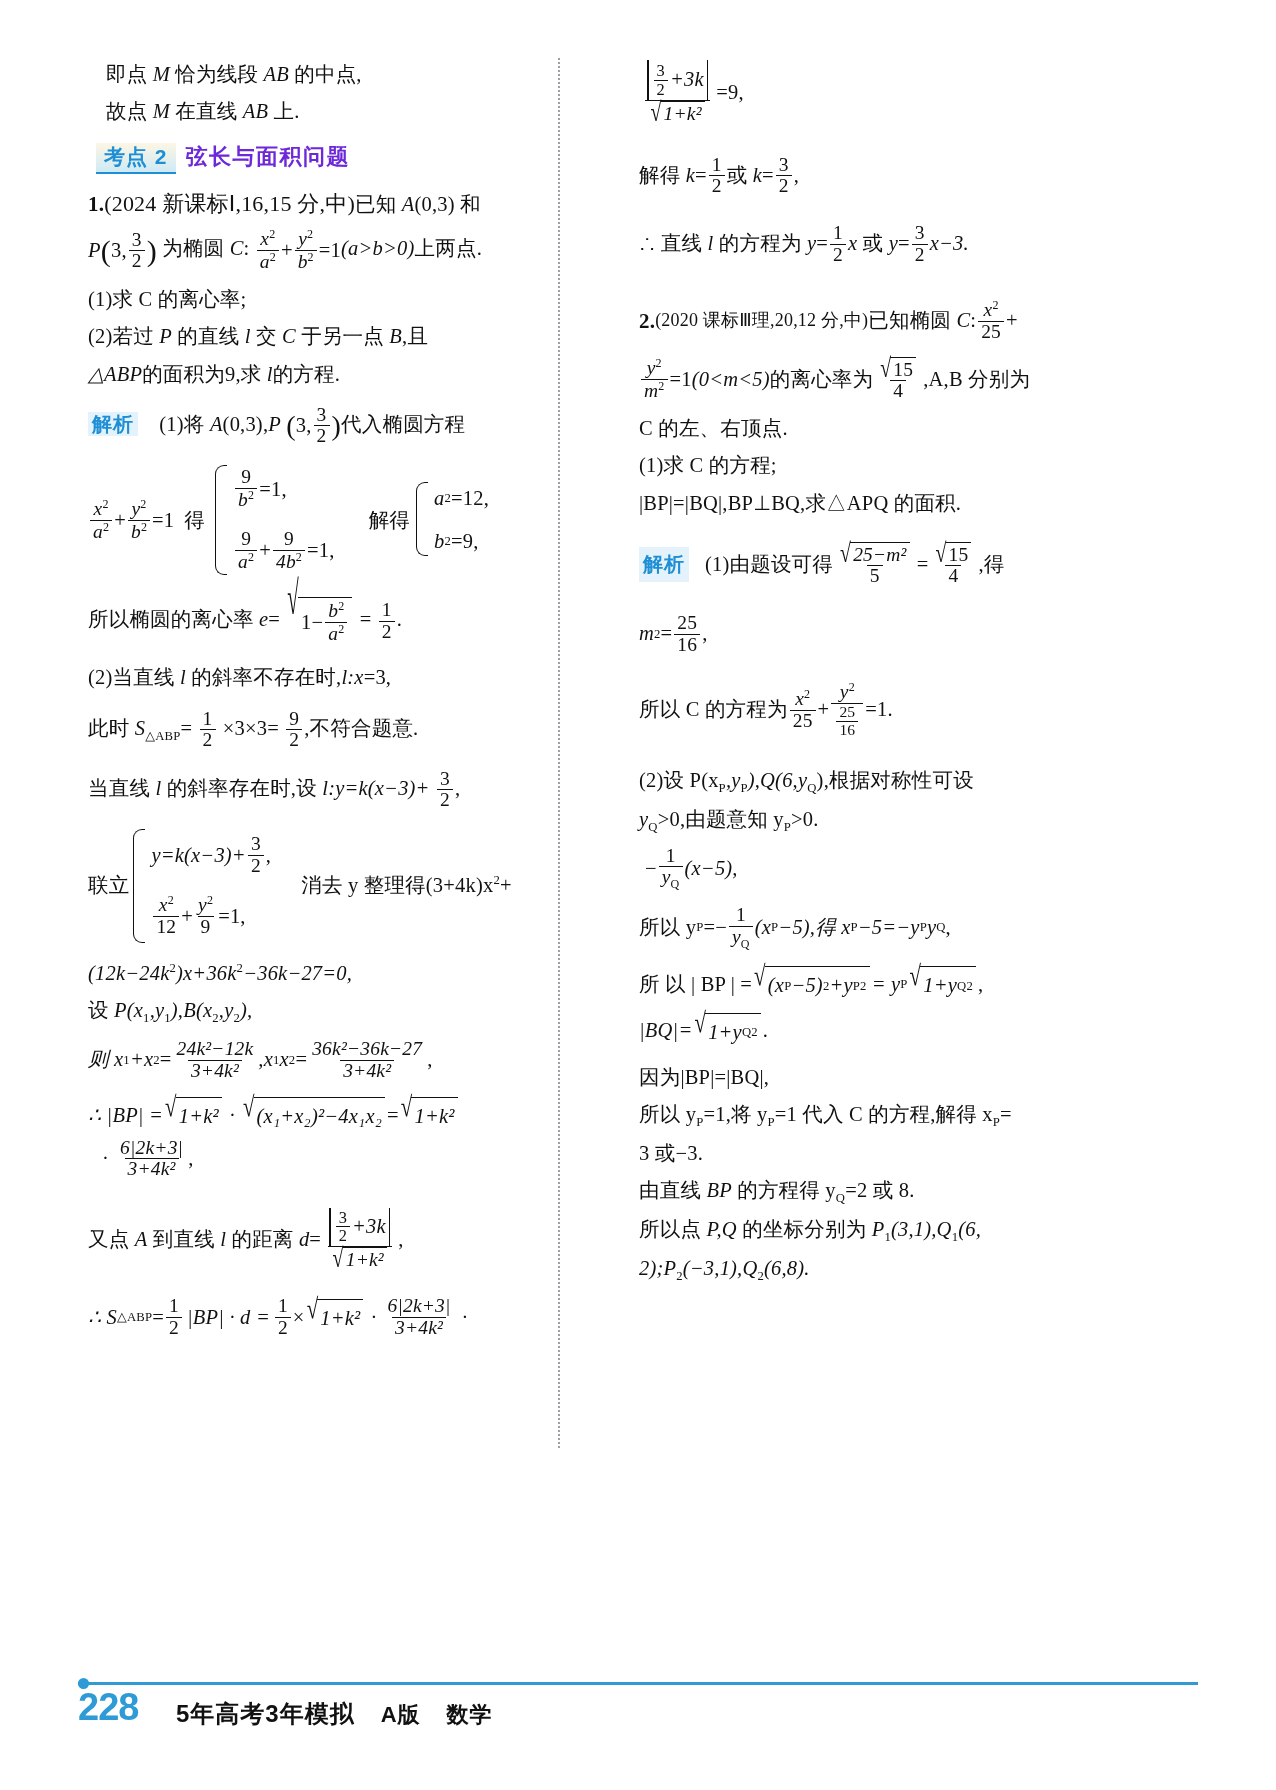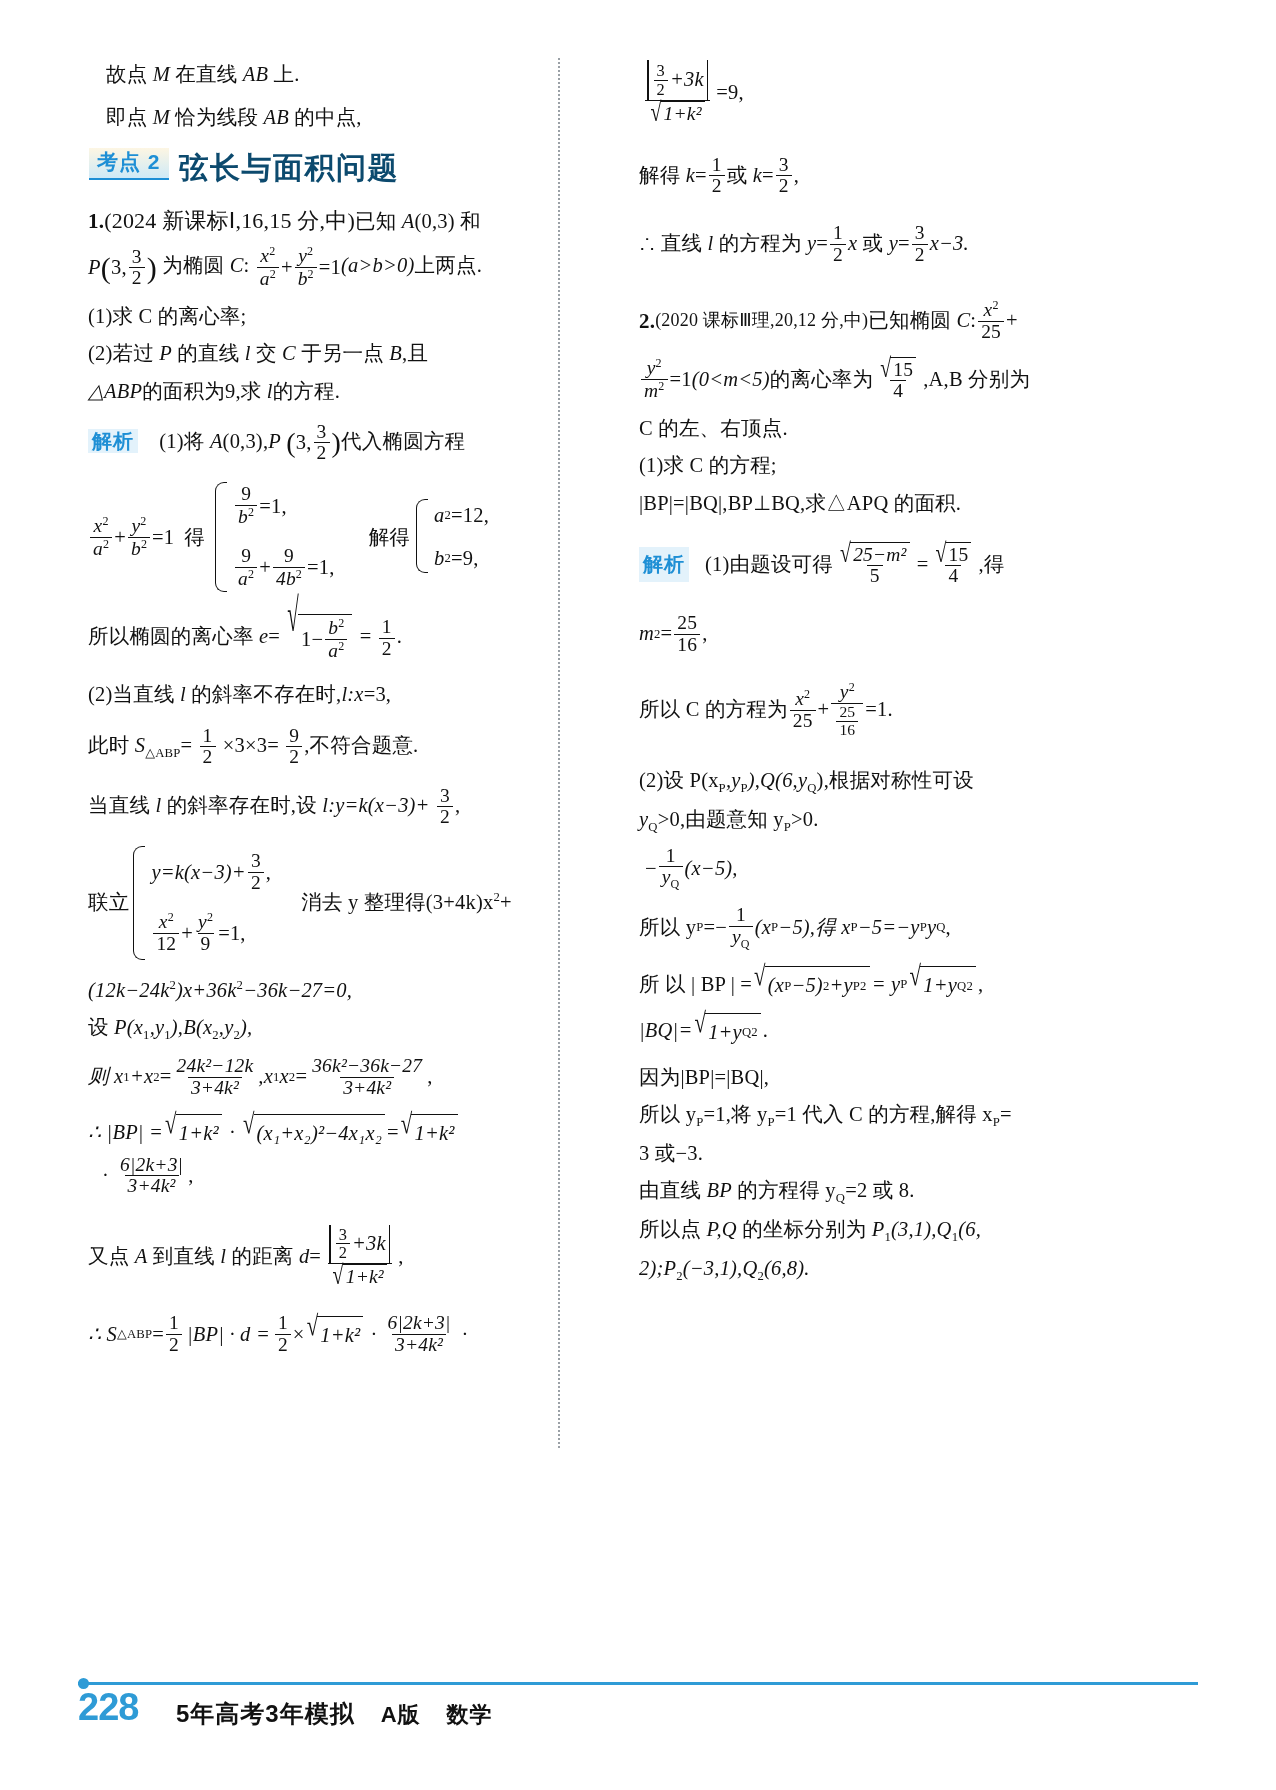--- a/index.html
+++ b/index.html
@@ -40,41 +40,41 @@
     display:block;
   }
   .line.indent{text-indent:0;padding-left:18px;}
   .tight{margin-bottom:1px;}
   .gap{margin-bottom:10px;}
 
   i, .mi{font-family:"Liberation Serif", serif;font-style:italic;}
 
   
   .kaodian-wrap{
-    margin:14px 0 12px 1px;
-    display:flex;align-items:flex-start;gap:10px;
+    margin:14px 0 12px 8px;
+    display:flex;align-items:flex-end;gap:10px;
   }
   .kaodian-tag{
     position:relative;
     display:inline-block;
     font-family:"Liberation Sans", sans-serif;
     font-weight:bold;
     font-size:21px;
     color:#1e8fd5;
     background:linear-gradient(180deg,#fdf6e3 0%,#cfeaf7 100%);
     padding:2px 8px 3px 8px;
     line-height:1.18;
     border-bottom:2.5px solid #1e8fd5;
     letter-spacing:1px;
   }
   .kaodian-title{
     font-family:"Liberation Sans", sans-serif;
     font-weight:bold;
-    font-size:30px;
-    color:#0c4a6e;
+    font-size:22px;
+    color:#6d28d9;
     letter-spacing:1.5px;
     padding-bottom:2px;
   }
 
   
   .jiexi{
     font-family:"Liberation Sans", sans-serif;
     font-weight:bold;
     font-size:20px;
     color:#1e8fd5;
@@ -171,34 +171,34 @@
 </style>
 </head>
 <body>
 
 <div class="page">
 
   <div class="cols">
 
     <div class="col left">
 
+      <div class="line indent">
+        <span>即点</span>
+        <i>M</i>
+        <span>恰为线段</span>
+        <i>AB</i>
+        <span>的中点,</span>
+      </div>
+
       <div class="line indent gap">
         <span>故点</span>
         <i>M</i>
         <span>在直线</span>
         <i>AB</i>
         <span>上.</span>
-      </div>
-
-      <div class="line indent">
-        <span>即点</span>
-        <i>M</i>
-        <span>恰为线段</span>
-        <i>AB</i>
-        <span>的中点,</span>
       </div>
 
       <div class="kaodian-wrap">
         <span class="kaodian-tag">考点 2</span>
         <span class="kaodian-title">弦长与面积问题</span>
       </div>
 
       <div class="line tight">
         <span class="qnum">1.</span><span style="font-size:22px">(2024 新课标Ⅰ,16,15 分,中)</span><span>已知</span>
         <i>A</i><span>(0,3)</span>

